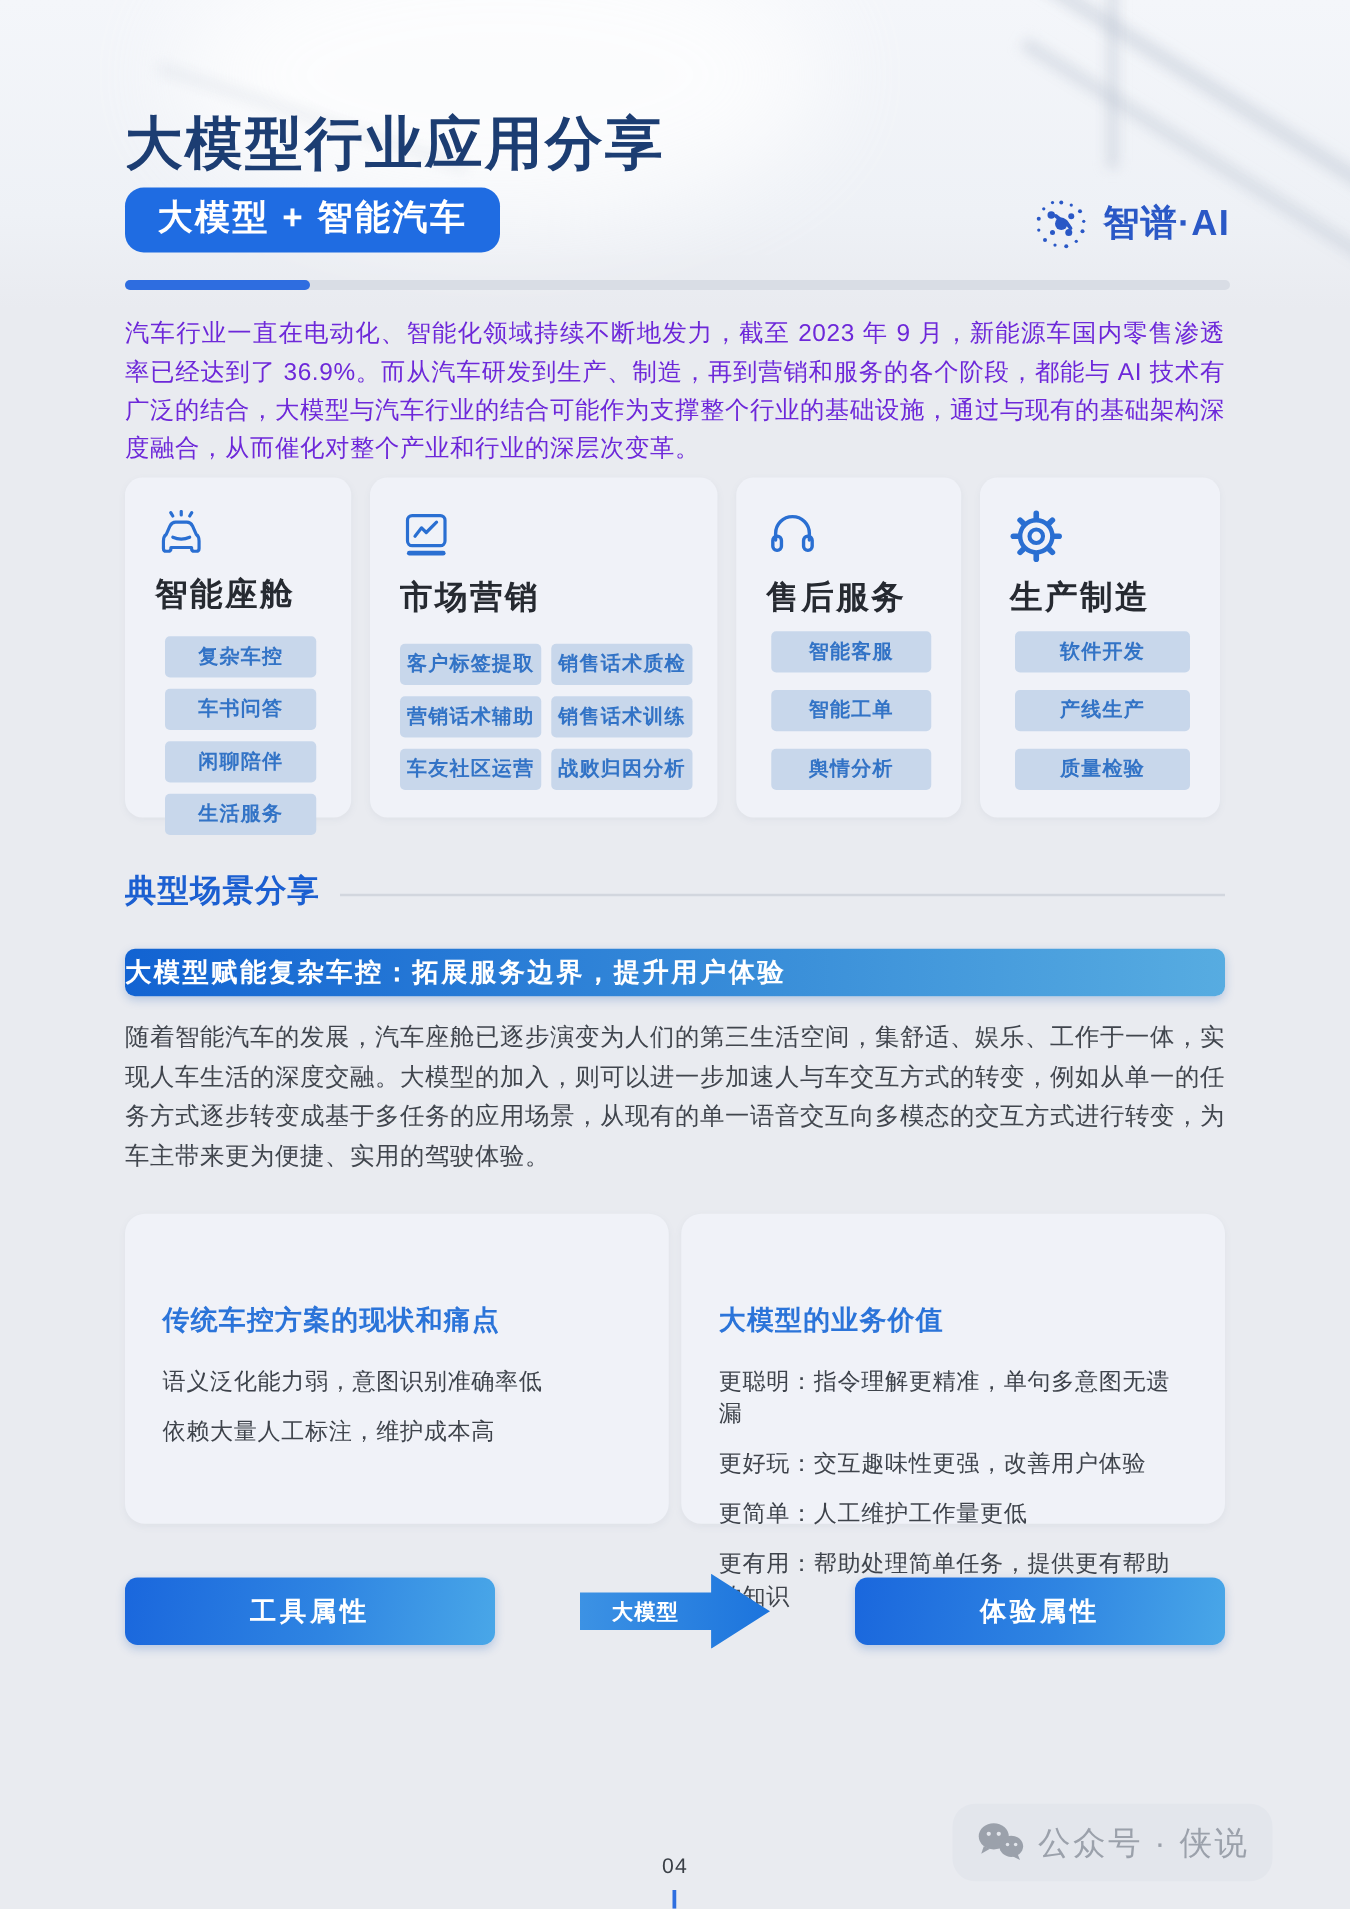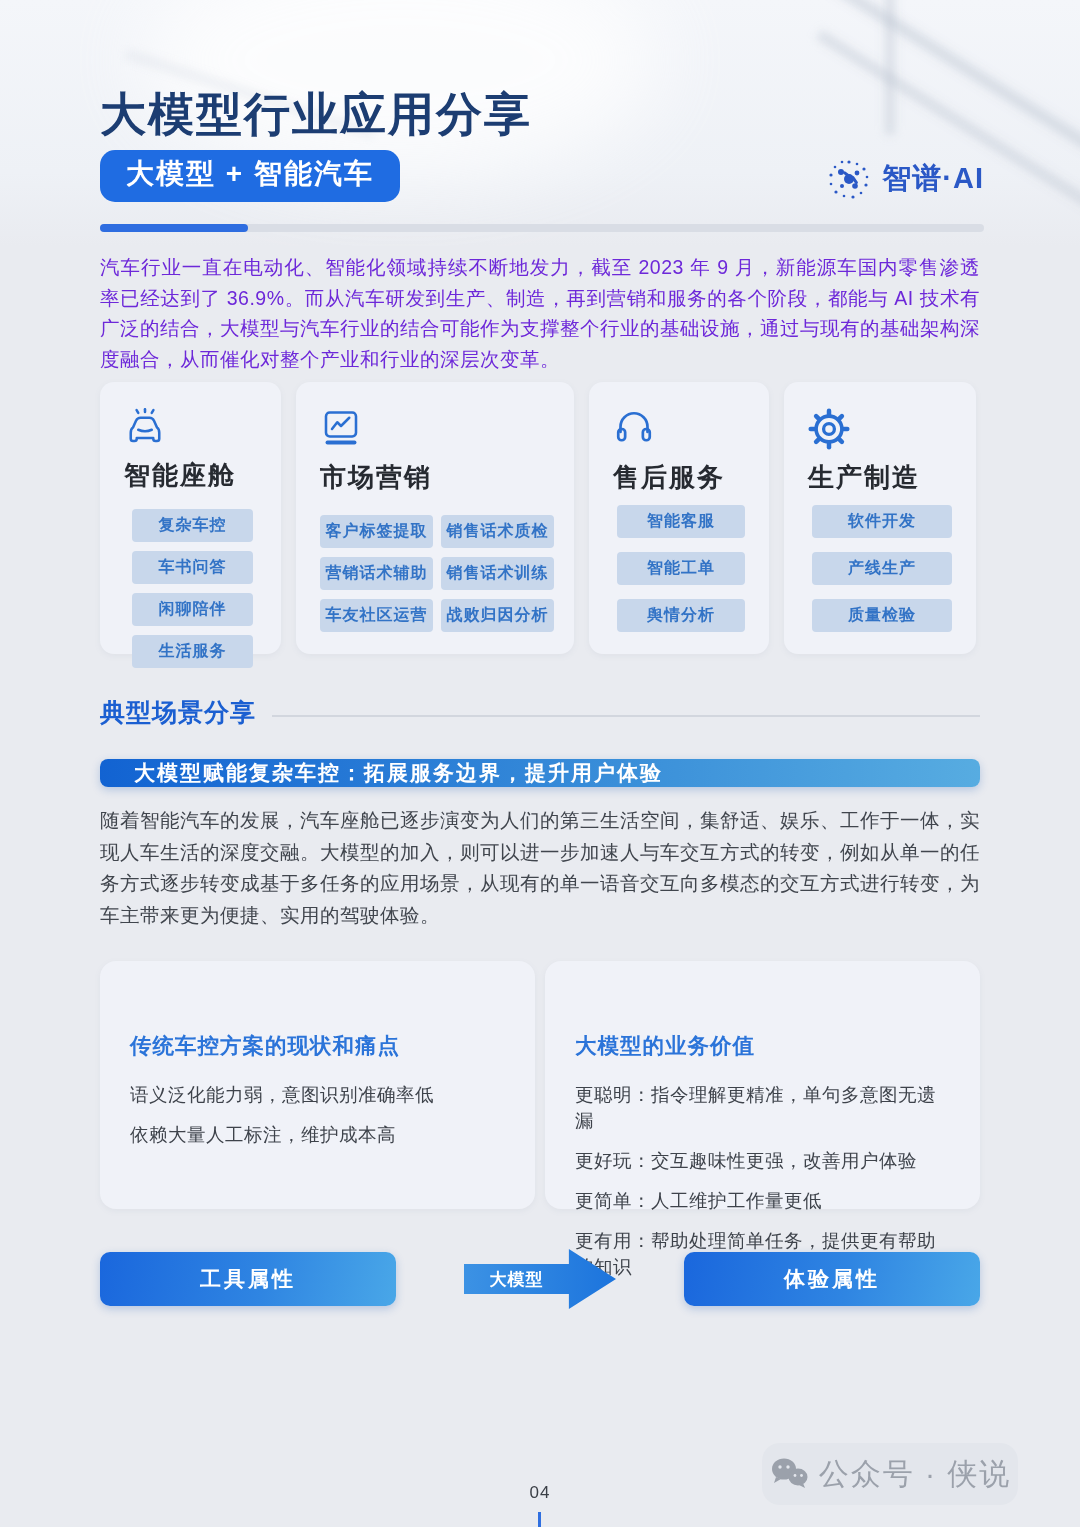--- a/index.html
+++ b/index.html
@@ -53,24 +53,24 @@
   .tag { background:#c8d7eb; color:#3273c6; font-size:16px; font-weight:bold;
     text-align:center; padding:6px 2px; border-radius:4px; letter-spacing:1px; }
   .c1 .tag { margin:0 8px; }
   .c3 .tag, .c4 .tag { margin:0 4px; }
 
   
   .section-head { display:flex; align-items:center; margin-top:42px;font-family:Liberation Serif, serif; }
   .section-head h2 { font-size:25px; font-weight:900; color:#1b5fd1; letter-spacing:1px; white-space:nowrap; }
   .section-head .rule { flex:1; height:2px; background:#d2d6de; margin-left:16px; margin-top:6px; }
 
-  .banner { margin-top:30px; height:28px; border-radius:8px;
+  .banner { margin-top:30px; height:38px; border-radius:8px;
     background:linear-gradient(90deg,#1263d2 0%,#3a8fd9 60%,#57ace1 100%);
     color:#ffffff; font-size:21px; font-weight:900; letter-spacing:2px;
-    display:flex; align-items:center; padding-left:34px;
+    display:flex; align-items:center; 
     box-shadow:0 3px 8px rgba(30,90,180,.25); }
 
   .body2 { margin-top:18px; font-size:19.5px; line-height:31.5px; color:#40454d;
     text-align:justify; letter-spacing:0.5px; }
 
   
   .compare-row { display:flex; gap:10px; margin-top:30px; }
   .compare-card { width:435px; height:248px; background:#f0f2f8; border-radius:16px;
     padding:36px 30px; box-shadow:0 2px 6px rgba(120,130,150,.08); }
   .compare-card h3 { font-size:21.5px; font-weight:900; color:#2b74d9; letter-spacing:1px; margin-bottom:22px;margin-top:34px; }
@@ -90,21 +90,21 @@
     display:flex; align-items:center; }
   .flow-arrow span { width:69%; text-align:center; color:#ffffff; font-size:17px; font-weight:bold; letter-spacing:1px; }
 
   
   .page-num { position:absolute; left:0; right:0; bottom:24px; text-align:center;
     font-size:17px; color:#3a3f46; letter-spacing:1px; }
   .bottom-tick { position:absolute; left:538px; bottom:0; width:3px; height:15px; background:#2f6fe0; }
   .watermark { position:absolute; right:62px; bottom:22px; width:256px; height:62px;
     background:#e3e6ec; border-radius:18px; display:flex; align-items:center;
     justify-content:center; gap:10px; }
-  .watermark .wm-text { font-size:30px; color:#9ba1ab; letter-spacing:2px; }
+  .watermark .wm-text { font-size:26px; color:#9ba1ab; letter-spacing:2px; }
 
   svg { display:block; }
 </style>
 </head>
 <body>
 
 <div class="page">
 
   <div class="hero">
     <div class="blob"></div>

